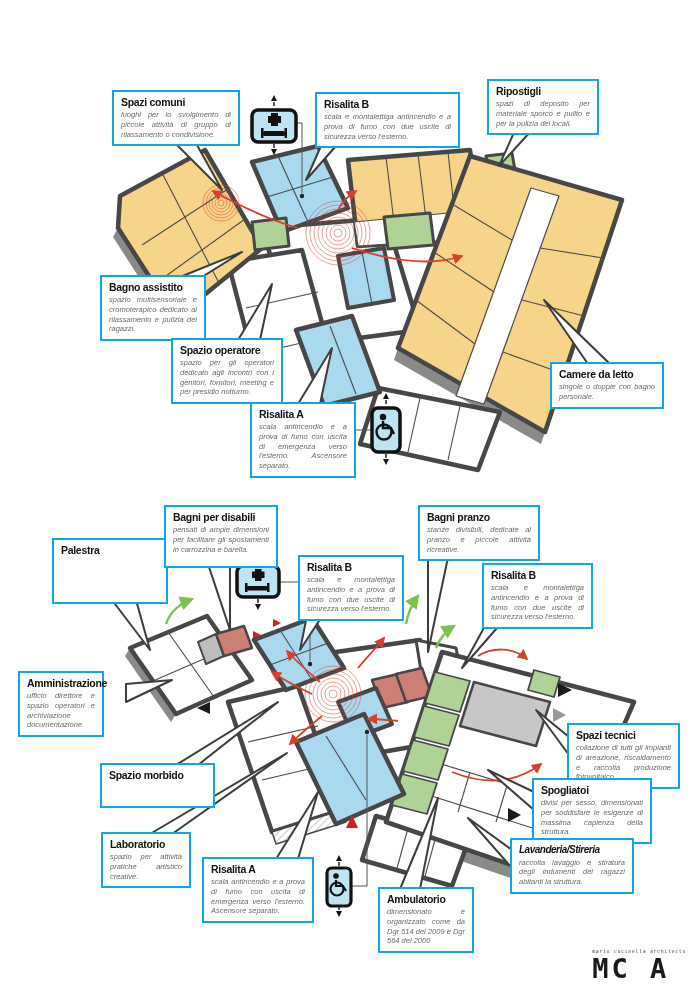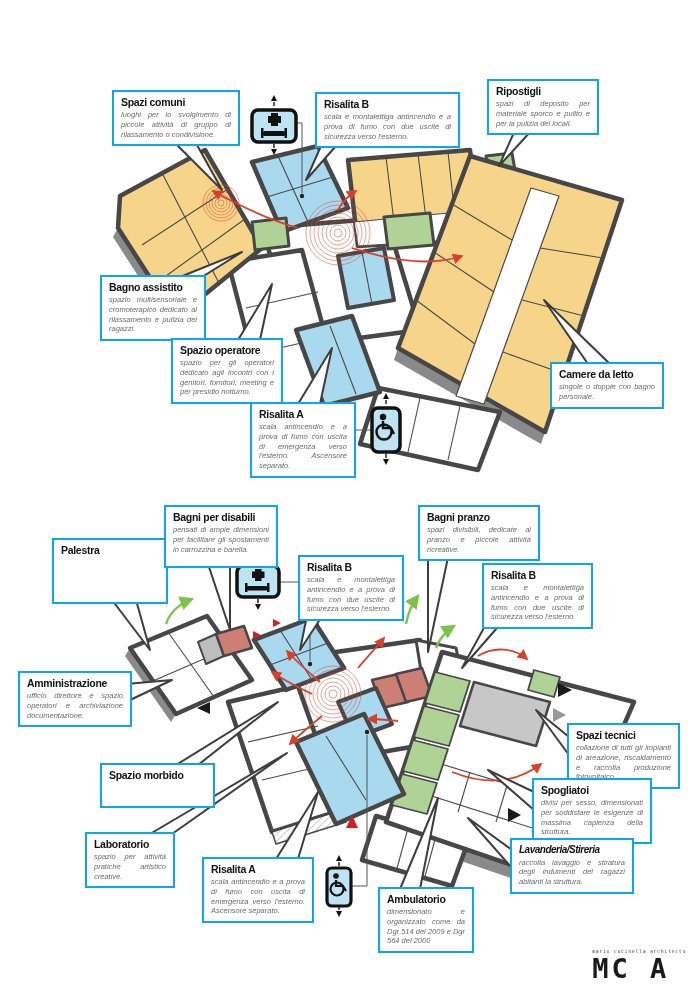--- a/index.html
+++ b/index.html
@@ -312,42 +312,42 @@
 <div class="callout" style="left:164px;top:505px;width:114px;min-height:63px">
   <div class="c-title">Bagni per disabili</div>
   <div class="c-body">pensati di ampie dimensioni per facilitare gli spostamenti in carrozzina e barella.</div>
 </div>
 <div class="callout" style="left:298px;top:555px;width:106px;min-height:50px">
   <div class="c-title">Risalita B</div>
   <div class="c-body">scala e montalettiga antincendio e a prova di fumo con due uscite di sicurezza verso l'esterno.</div>
 </div>
 <div class="callout" style="left:418px;top:505px;width:122px;min-height:47px">
   <div class="c-title">Bagni pranzo</div>
-  <div class="c-body">spazi divisibili, dedicate al pranzo e piccole attività ricreative.</div>
+  <div class="c-body">stanze divisibili, dedicate al pranzo e piccole attività ricreative.</div>
 </div>
 <div class="callout" style="left:482px;top:563px;width:111px;min-height:45px">
   <div class="c-title">Risalita B</div>
   <div class="c-body">scala e montalettiga antincendio e a prova di fumo con due uscite di sicurezza verso l'esterno.</div>
 </div>
-<div class="callout" style="left:18px;top:671px;width:114px;min-height:44px">
+<div class="callout" style="left:18px;top:671px;width:86px;min-height:44px">
   <div class="c-title">Amministrazione</div>
   <div class="c-body">ufficio direttore e spazio operatori e archiviazione documentazione.</div>
 </div>
 <div class="callout" style="left:567px;top:723px;width:113px;min-height:44px">
   <div class="c-title">Spazi tecnici</div>
   <div class="c-body">collazione di tutti gli impianti di areazione, riscaldamento e raccolta produzione fotovoltaico.</div>
 </div>
 <div class="callout" style="left:100px;top:763px;width:115px;min-height:45px">
   <div class="c-title">Spazio morbido</div>
 </div>
 <div class="callout" style="left:532px;top:778px;width:120px;min-height:44px">
   <div class="c-title">Spogliatoi</div>
   <div class="c-body">divisi per sesso, dimensionati per soddisfare le esigenze di massima capienza della struttura.</div>
 </div>
-<div class="callout" style="left:85px;top:832px;width:90px;min-height:46px">
+<div class="callout" style="left:101px;top:832px;width:90px;min-height:46px">
   <div class="c-title">Laboratorio</div>
   <div class="c-body">spazio per attività pratiche artistico creative.</div>
 </div>
 <div class="callout" style="left:510px;top:838px;width:124px;min-height:47px">
   <div class="c-title t-sm">Lavanderia/Stireria</div>
   <div class="c-body">raccolta lavaggio e stiratura degli indumenti dei ragazzi abitanti la struttura.</div>
 </div>
 <div class="callout" style="left:202px;top:857px;width:112px;min-height:53px">
   <div class="c-title">Risalita A</div>
   <div class="c-body">scala antincendio e a prova di fumo con uscita di emergenza verso l'esterno. Ascensore separato.</div>

